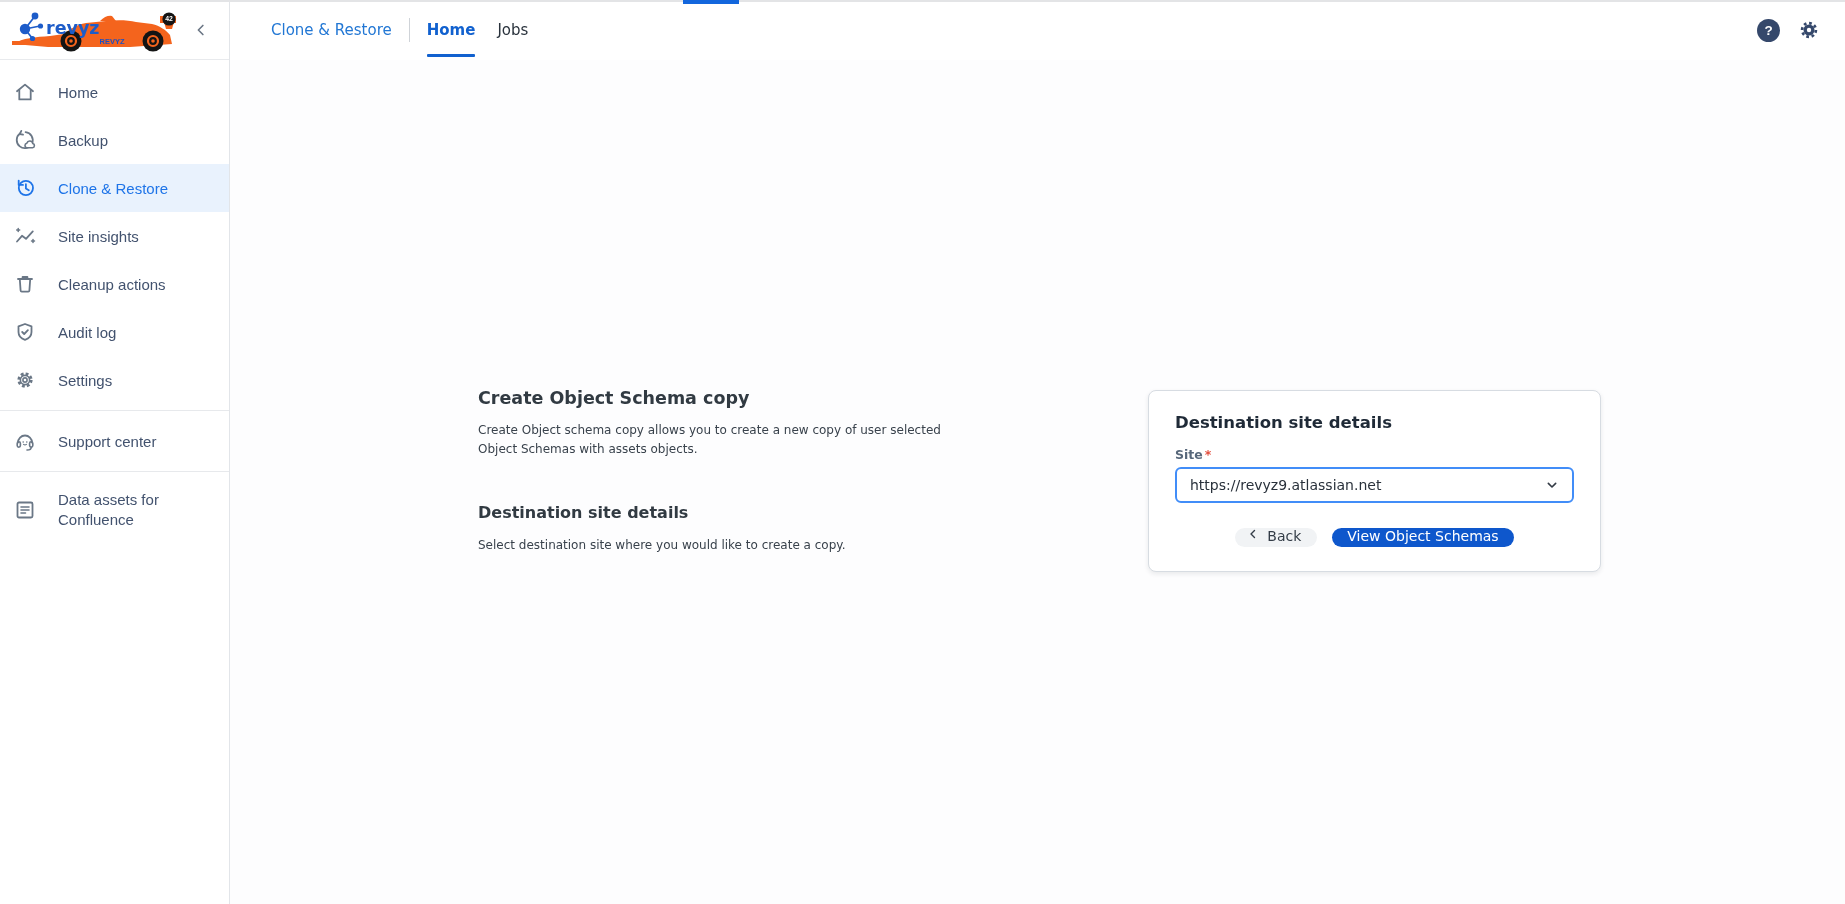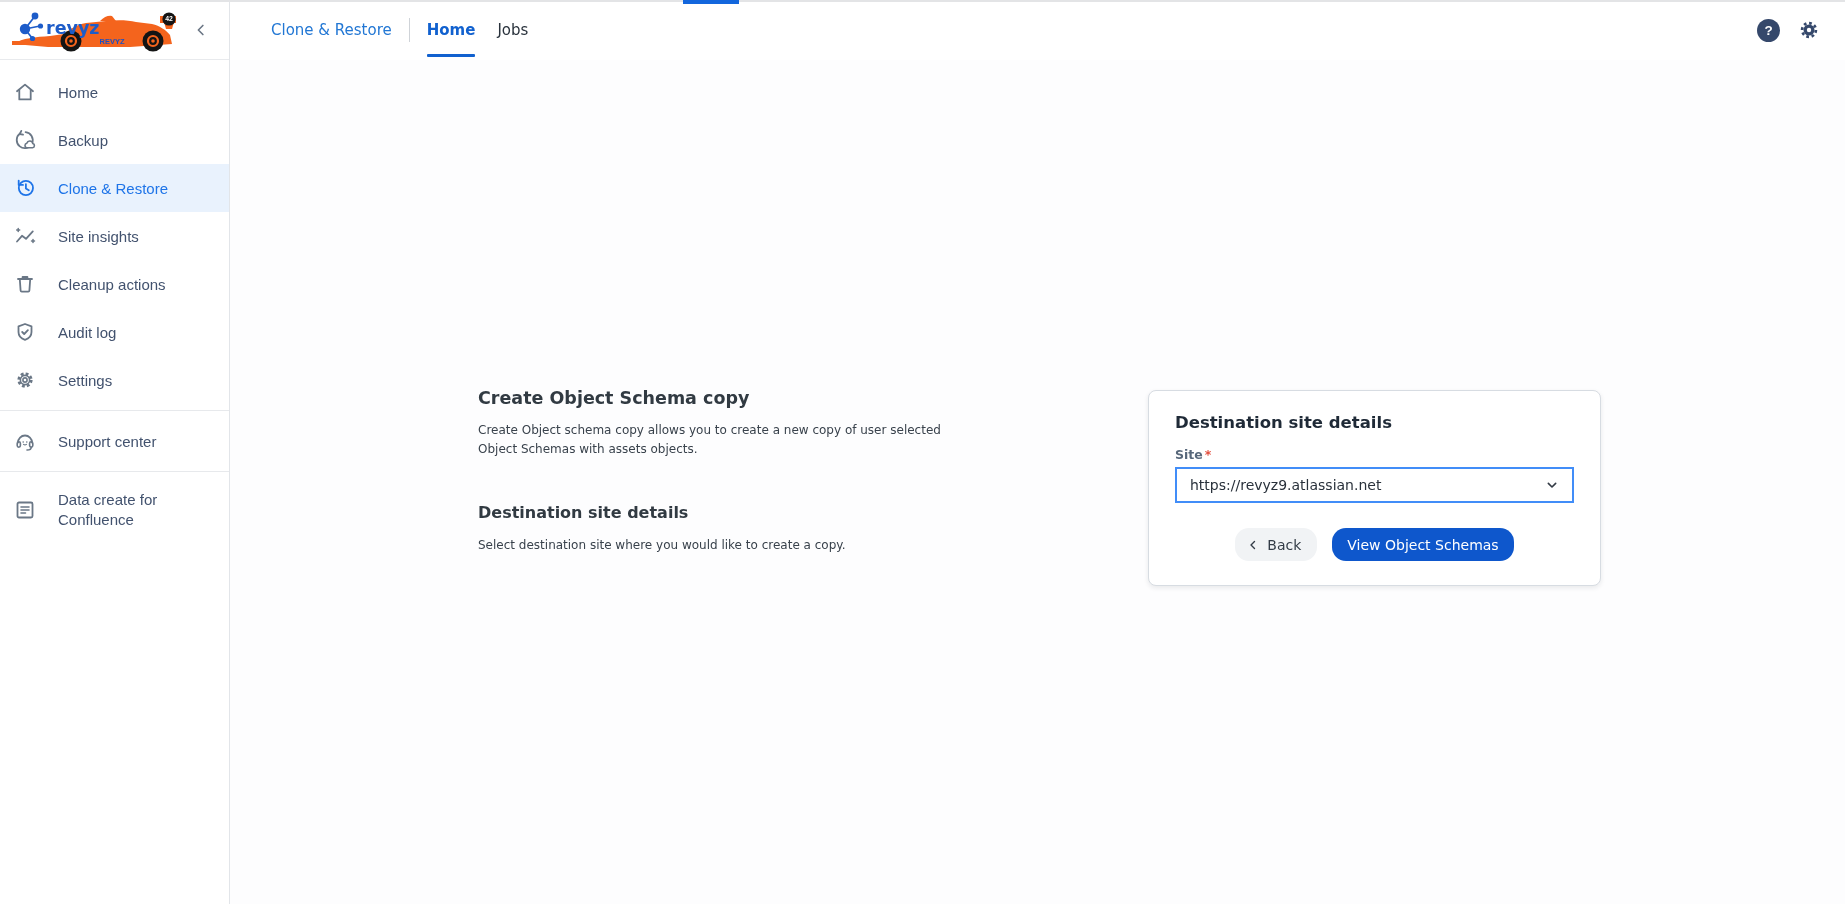--- a/index.html
+++ b/index.html
@@ -55,25 +55,25 @@
   .intro .p1 { margin-bottom:43px; }
   .intro h2 { font-size:16px; font-weight:bold; color:#313a42; margin-bottom:14px; }
 
   
   .card { position:absolute; left:918px; top:330px; width:453px; background:#fff;
           border:1px solid #d7dce2; border-radius:8px; padding:22px 26px 24px;
           box-shadow:0 2px 5px rgba(27,35,48,.09); }
   .card-title { font-size:16.5px; font-weight:600; color:#1f2a37; }
   .field-label { margin-top:15px; font-size:12.5px; font-weight:700; color:#57677a; }
   .req { color:#e34f3f; margin-left:2px; }
-  .site-select { margin-top:5px; height:36px; border:2px solid #418df8; border-radius:0;
+  .site-select { margin-top:5px; height:36px; border:2px solid #418df8; border-radius:6px;
                  display:flex; align-items:center; padding:0 12px 0 13px; cursor:pointer; background:#fff; }
   .site-select .value { flex:1; font-size:14px; color:#29313b; }
   .btn-row { margin-top:25px; display:flex; justify-content:center; gap:15px; }
-  .btn { height:33px; border-radius:14px; display:flex; align-items:center; font-size:14px; cursor:pointer; }
+  .btn { height:19px; border-radius:14px; display:flex; font-size:14px; cursor:pointer; }
   .btn-back { background:#f1f3f5; color:#333c47; padding:0 16px 0 12px; gap:8px; }
   .btn-primary { background:#0e57cc; color:#fff; padding:0 15px; font-weight:400; }
 
   svg { display:block; }
 </style>
 </head>
 <body>
 
 <div class="app">
 
@@ -202,21 +202,21 @@
       <span>Support center</span>
     </div>
 
     <div class="side-divider"></div>
 
     <div class="nav-item footer-item">
       <svg class="nicon" viewBox="0 0 24 24">
         <rect x="4.5" y="4.5" width="15" height="15" rx="1.5" fill="none" stroke="currentColor" stroke-width="1.8"></rect>
         <path d="M8 9 h8 M8 12 h8 M8 15 h4.5" stroke="currentColor" stroke-width="1.6" stroke-linecap="round"></path>
       </svg>
-      <span class="flabel">Data create for Confluence</span>
+      <span class="flabel">Data assets for Confluence</span>
     </div>
   </aside>
 
   <div class="right">
 
     <header>
       <span class="breadcrumb">Clone &amp; Restore</span>
       <div class="v-divider"></div>
       <div class="tabs">
         <div class="tab active">

